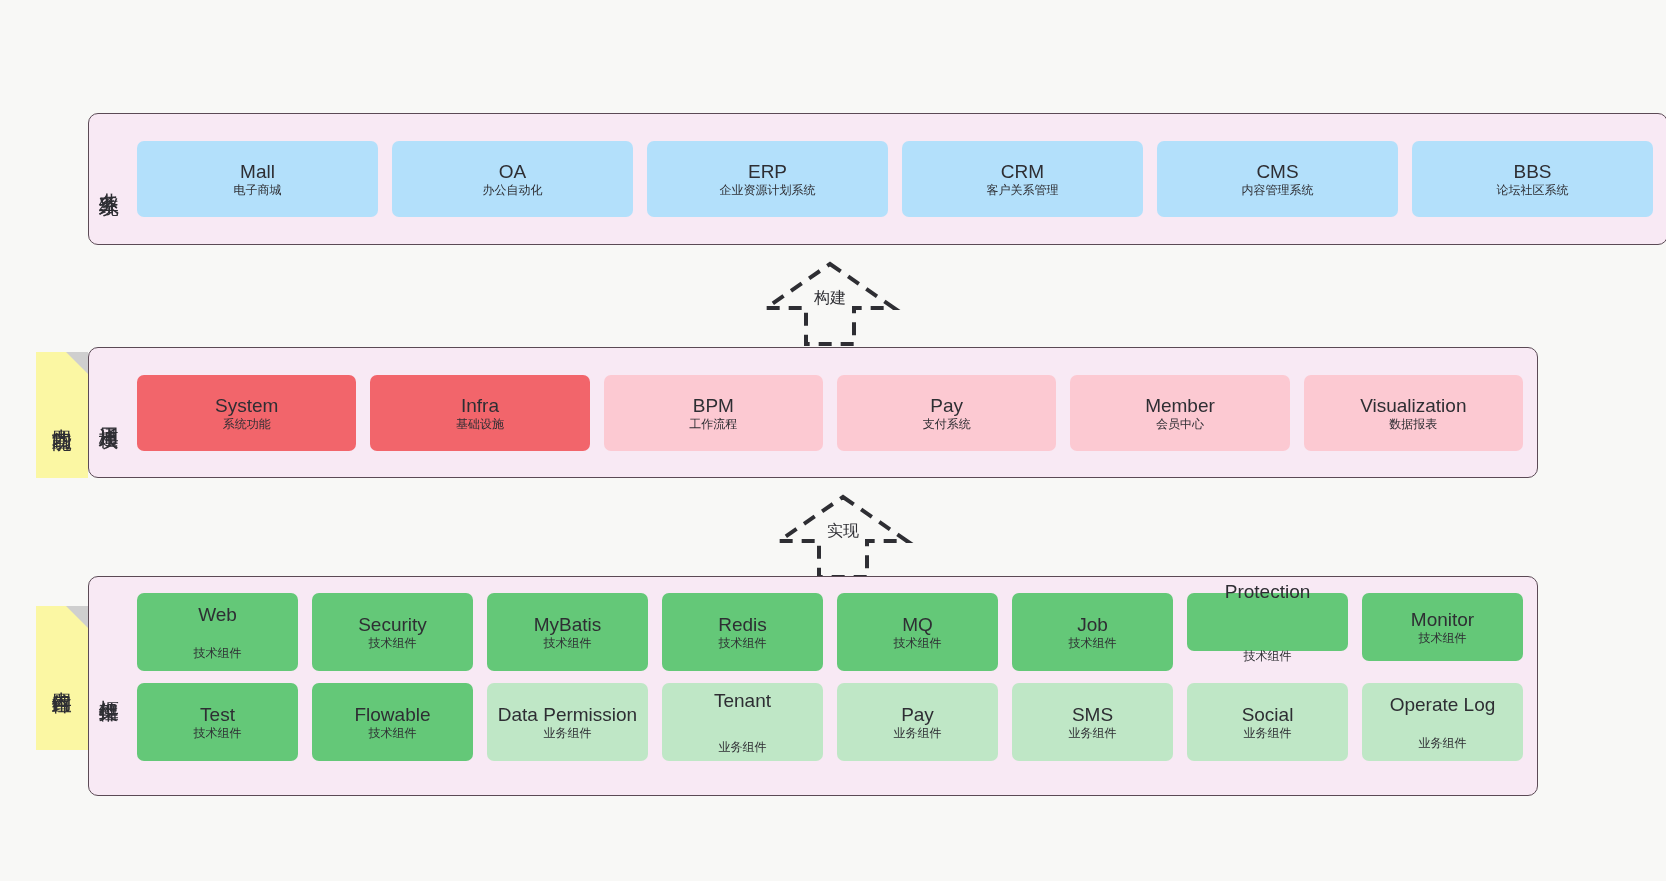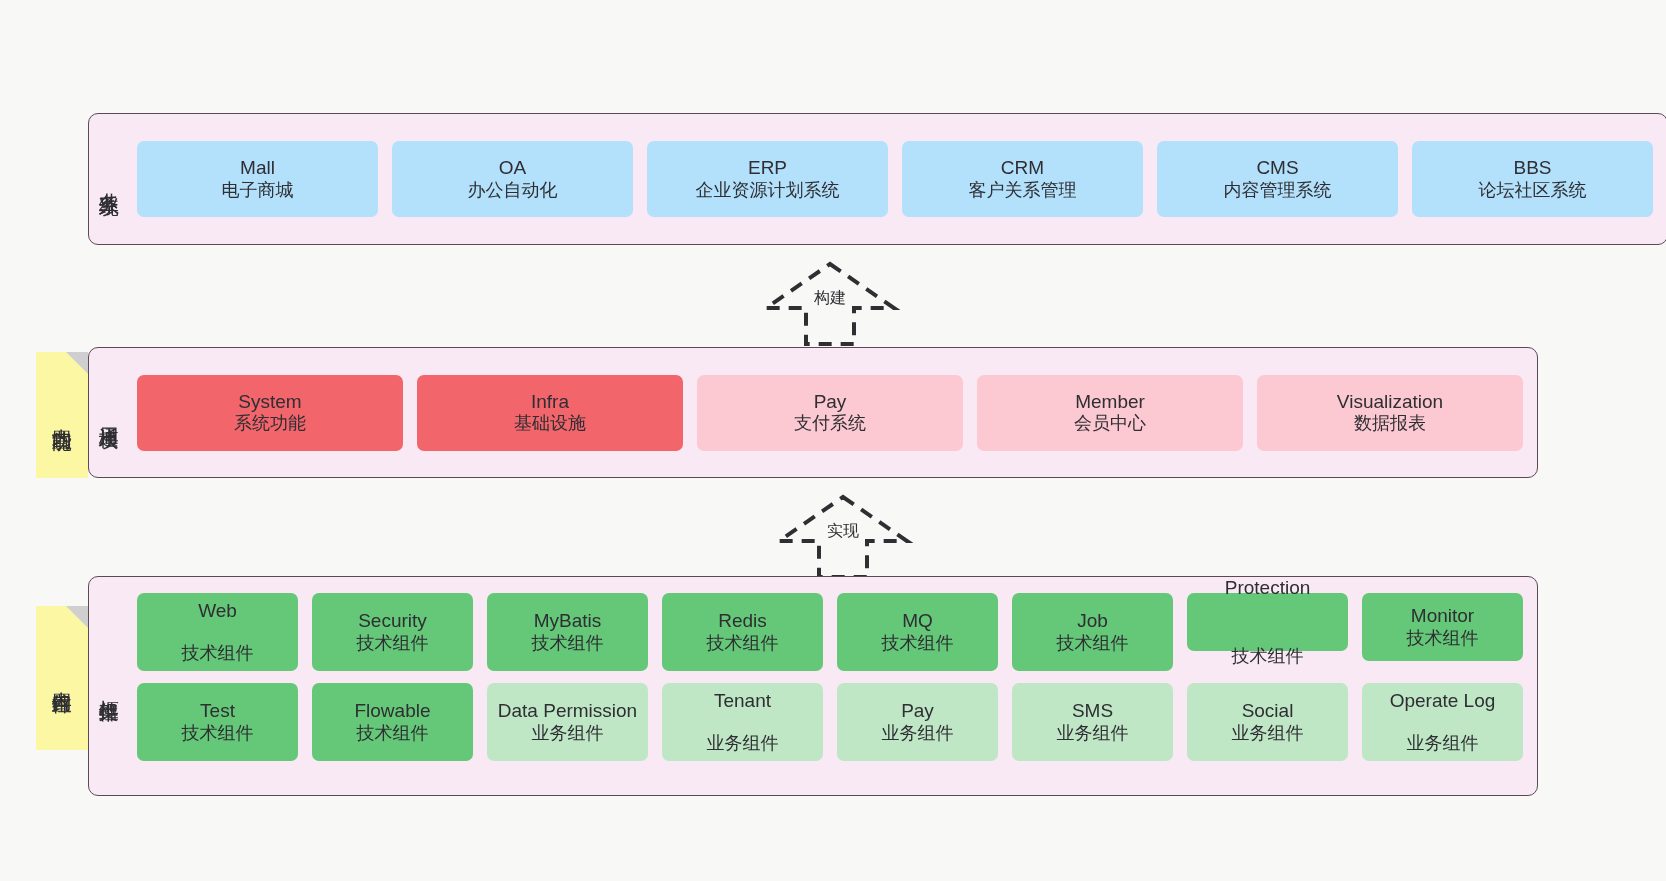--- a/index.html
+++ b/index.html
@@ -59,21 +59,21 @@
     display: flex;
     flex-direction: column;
     align-items: center;
     justify-content: center;
     text-align: center;
     color: #2e2e33;
     line-height: 1.22;
     padding: 6px 4px;
   }
   .node .n-title { font-size: 19px; }
-  .node .n-sub   { font-size: 18px; }
+  .node .n-sub   { font-size: 12px; }
   .node.tall { height: 76px; }
 
   .c-blue        { background: #b3e0fb; }
   .c-red         { background: #f2656b; }
   .c-pink        { background: #fcc9d2; }
   .c-green-dark  { background: #64c878; }
   .c-green-light { background: #bfe7c6; }
 
   
   .sticky {
@@ -165,20 +165,24 @@
     <div class="layer-body" id="module-body">
         <div class="node c-red tall">
           <div class="n-title">System</div>
           <div class="n-sub">系统功能</div>
         </div>
         <div class="node c-red tall">
           <div class="n-title">Infra</div>
           <div class="n-sub">基础设施</div>
         </div>
         <div class="node c-pink tall">
+          <div class="n-title">BPM</div>
+          <div class="n-sub">工作流程</div>
+        </div>
+        <div class="node c-pink tall">
           <div class="n-title">Pay</div>
           <div class="n-sub">支付系统</div>
         </div>
         <div class="node c-pink tall">
           <div class="n-title">Member</div>
           <div class="n-sub">会员中心</div>
         </div>
         <div class="node c-pink tall">
           <div class="n-title">Visualization</div>
           <div class="n-sub">数据报表</div>

